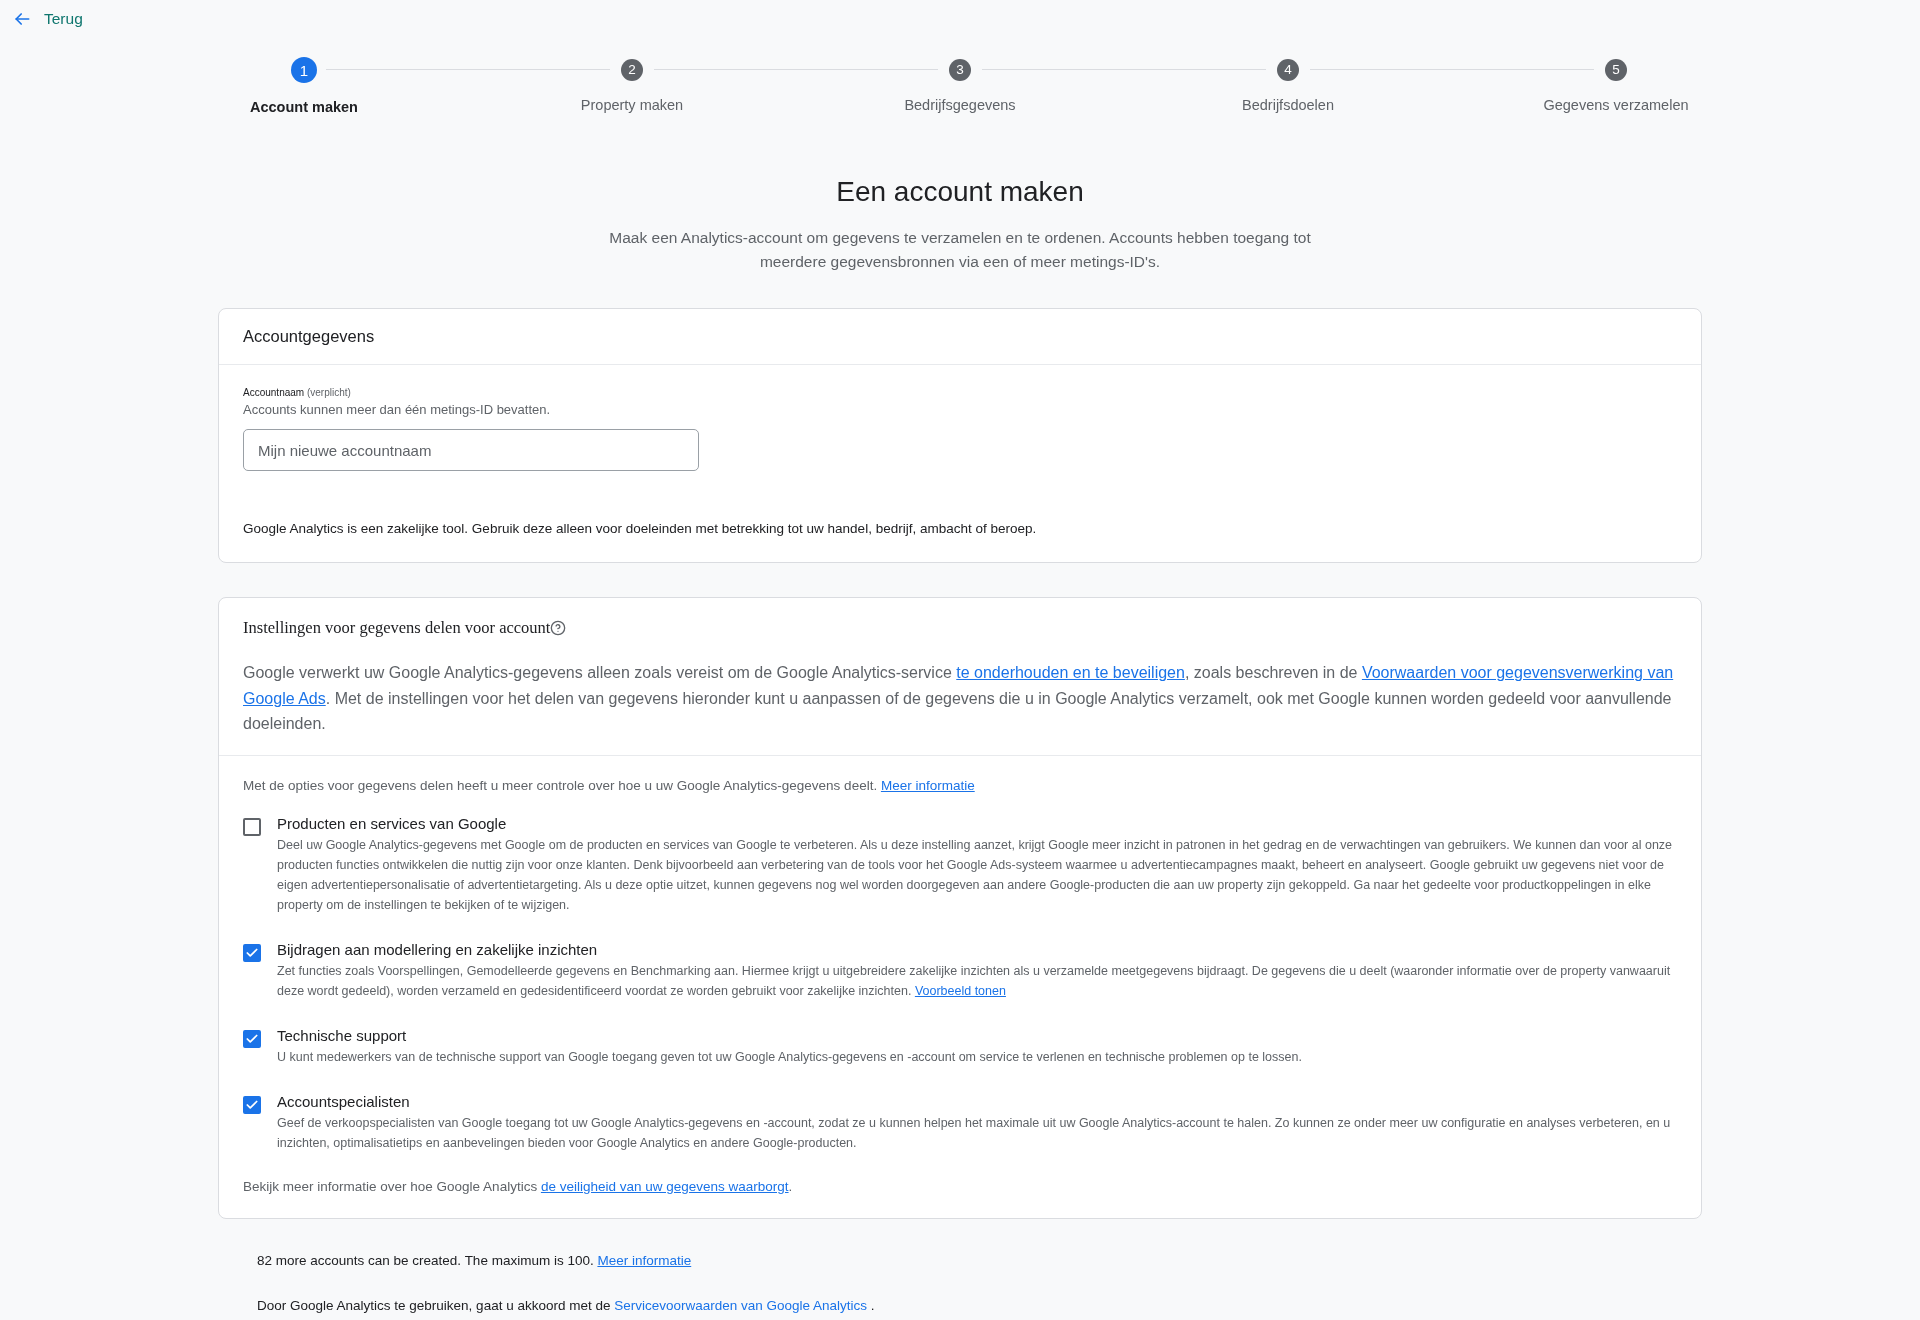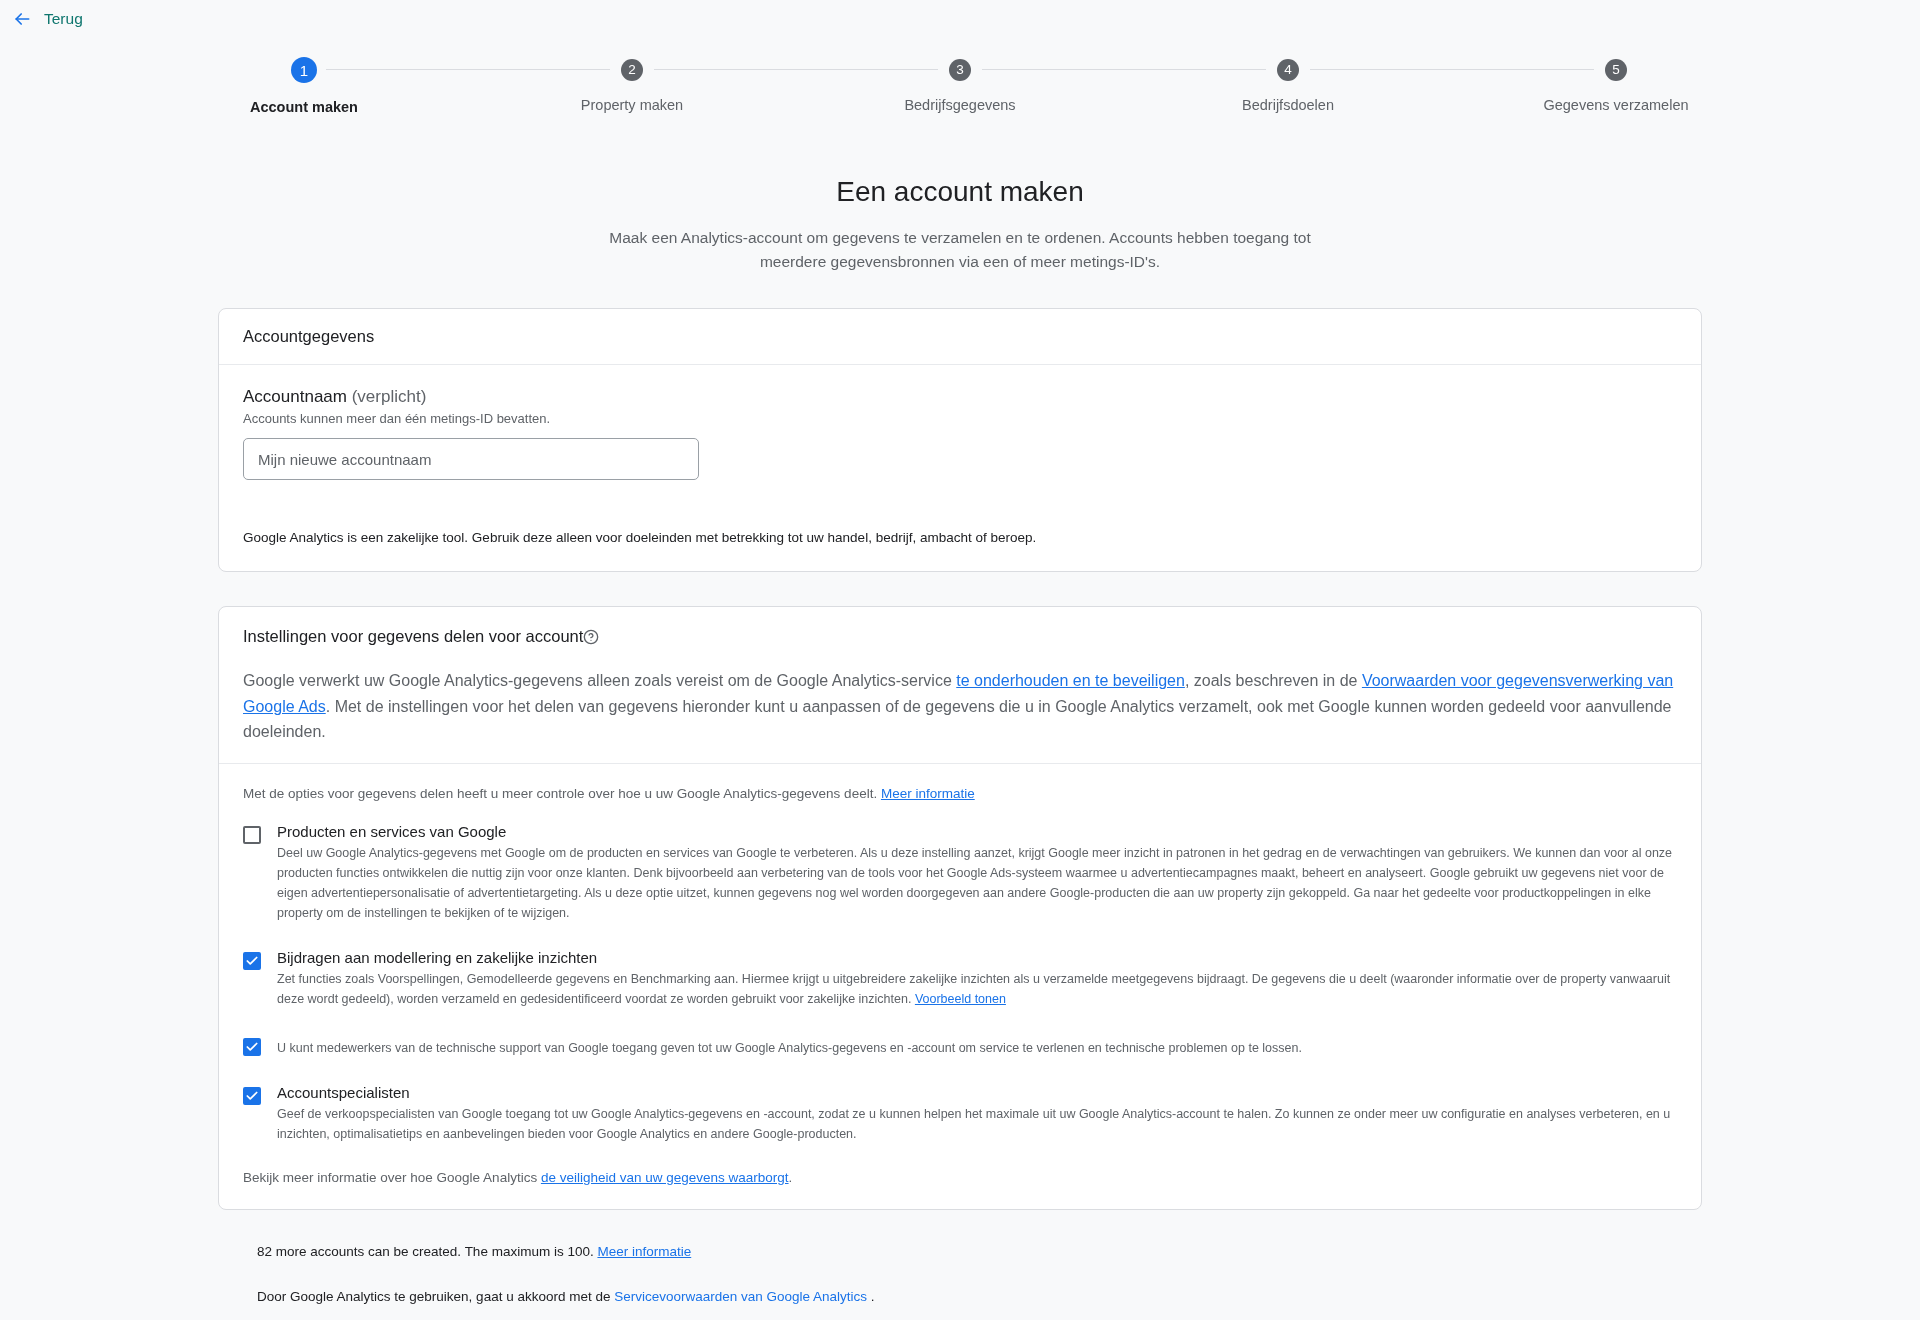--- a/index.html
+++ b/index.html
@@ -93,21 +93,21 @@
     margin-top:34px;
   }
   .card-head{
     padding:18px 24px;
     border-bottom:1px solid #e8eaed;
     font-size:16.5px;
     color:#202124;
   }
   .card-body{ padding:22px 24px 26px 24px; }
 
-  .field-label{ font-size:17px; color:#202124; }
+  .field-label{ font-size:10px; color:#202124; }
   .field-label .muted{ color:#5f6368; }
   .field-help{ font-size:13px; color:#5f6368; margin-top:4px; }
   .text-input{
     margin-top:12px;
     width:456px; height:42px;
     border:1px solid #9aa0a6;
     border-radius:5px;
     padding:4px 14px;
     font-size:15px;
     color:#202124;
@@ -122,21 +122,21 @@
     color:#202124;
   }
 
   
   .ds-head{
     padding:20px 24px 18px 24px;
     border-bottom:1px solid #e8eaed;
   }
   .ds-title{
     font-size:16.5px; color:#202124;
-    display:flex; align-items:center; 
+    display:flex; align-items:center; font-family:Liberation Serif, serif;
   }
   .help-icon{ width:16px; height:16px; display:block; }
   .ds-desc{
     margin-top:22px;
     font-size:16px;
     color:#5f6368;
     line-height:1.6;
   }
   .ds-body{ padding:22px 24px 24px 24px; }
   .ds-intro{ font-size:13.5px; color:#5f6368; }
@@ -276,20 +276,21 @@
               <div class="opt-desc">Zet functies zoals Voorspellingen, Gemodelleerde gegevens en Benchmarking aan. Hiermee krijgt u uitgebreidere zakelijke inzichten als u verzamelde meetgegevens bijdraagt. De gegevens die u deelt (waaronder informatie over de property vanwaaruit deze wordt gedeeld), worden verzameld en gedesidentificeerd voordat ze worden gebruikt voor zakelijke inzichten. <a class="lnk">Voorbeeld tonen</a></div>
             </div>
           </div>
           <div class="opt">
             <div class="cb on">
               <svg viewBox="0 0 24 24" fill="none" stroke="#ffffff" stroke-width="3" stroke-linecap="round" stroke-linejoin="round">
                 <polyline points="20 6 9 17 4 12"></polyline>
               </svg>
             </div>
             <div class="opt-text">
+              <div class="opt-title">Technische support</div>
               <div class="opt-desc">U kunt medewerkers van de technische support van Google toegang geven tot uw Google Analytics-gegevens en -account om service te verlenen en technische problemen op te lossen.</div>
             </div>
           </div>
           <div class="opt">
             <div class="cb on">
               <svg viewBox="0 0 24 24" fill="none" stroke="#ffffff" stroke-width="3" stroke-linecap="round" stroke-linejoin="round">
                 <polyline points="20 6 9 17 4 12"></polyline>
               </svg>
             </div>
             <div class="opt-text">

